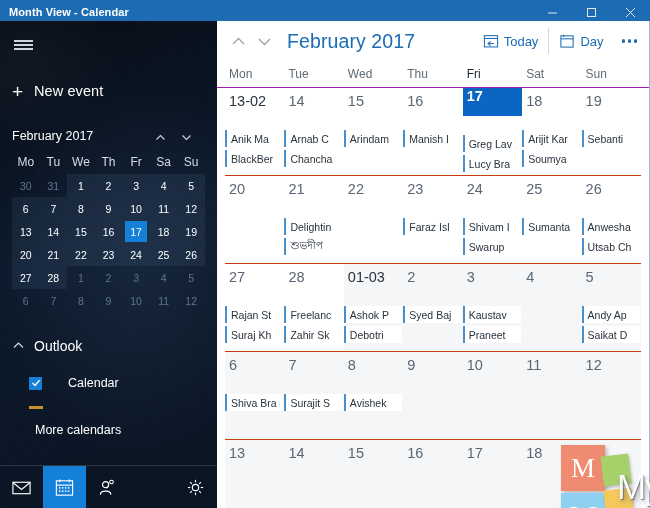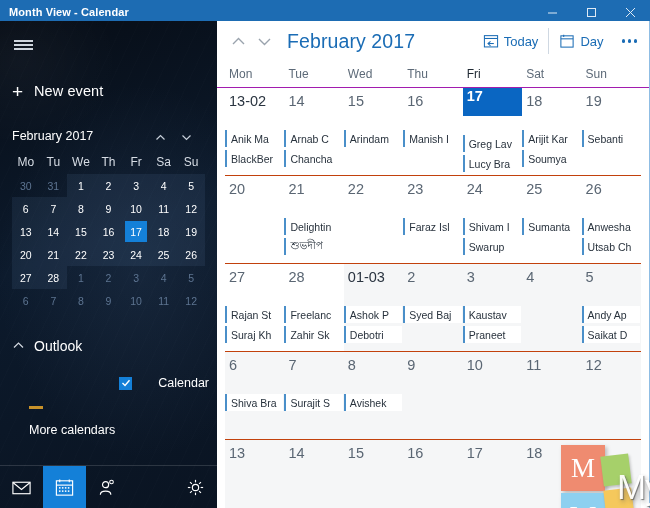--- a/index.html
+++ b/index.html
@@ -75,29 +75,29 @@
   .mini-grid .mc.sel::after {
     content:""; position:absolute; left:3px; right:3px; top:1px; bottom:1px;
     background:#1480d8; z-index:-1;
   }
 
   
   .outlook-sec { position:relative; margin-top:26px; padding-left:12px; }
   .outlook-head { display:flex; gap:9px; height:22px; }
   .outlook-head .chev { width:13px; height:13px; color:#d3d9e1; }
   .outlook-head .ol-label { font-size:14px; color:#ffffff; }
-  .cal-row { display:flex; align-items:center; gap:26px; margin:16px 8px 0 17px;justify-content:flex-end; }
+  .cal-row { display:flex; align-items:center; gap:26px; margin:16px 16px 0 17px; }
   .chk {
     width:13px; height:13px; background:#1480d8; display:flex;
     align-items:center; justify-content:center;
   }
   .chk svg { display:block; }
   .cal-row .cal-label { font-size:12.5px; color:#ffffff; }
   .gold-bar { width:14px; height:2.5px; background:#c8922a; margin:16px 0 0 17px; }
-  .more-cal { font-size:12.5px; color:#ffffff; margin:14px 0 0 17px; }
+  .more-cal { font-size:12.5px; color:#ffffff; margin:14px 0 0 23px; }
 
   
   .bottomnav {
     position:absolute; bottom:0; left:0; width:217px; height:43px;
     border-top:1px solid rgba(255,255,255,.14); display:flex; align-items:stretch;
   }
   .bn-item { width:43px; display:flex; align-items:center; justify-content:center; color:#ffffff; }
   .bn-item.active { background:#1480d8; }
   .bn-spacer { flex:1; }
   .bn-item svg { display:block; }

